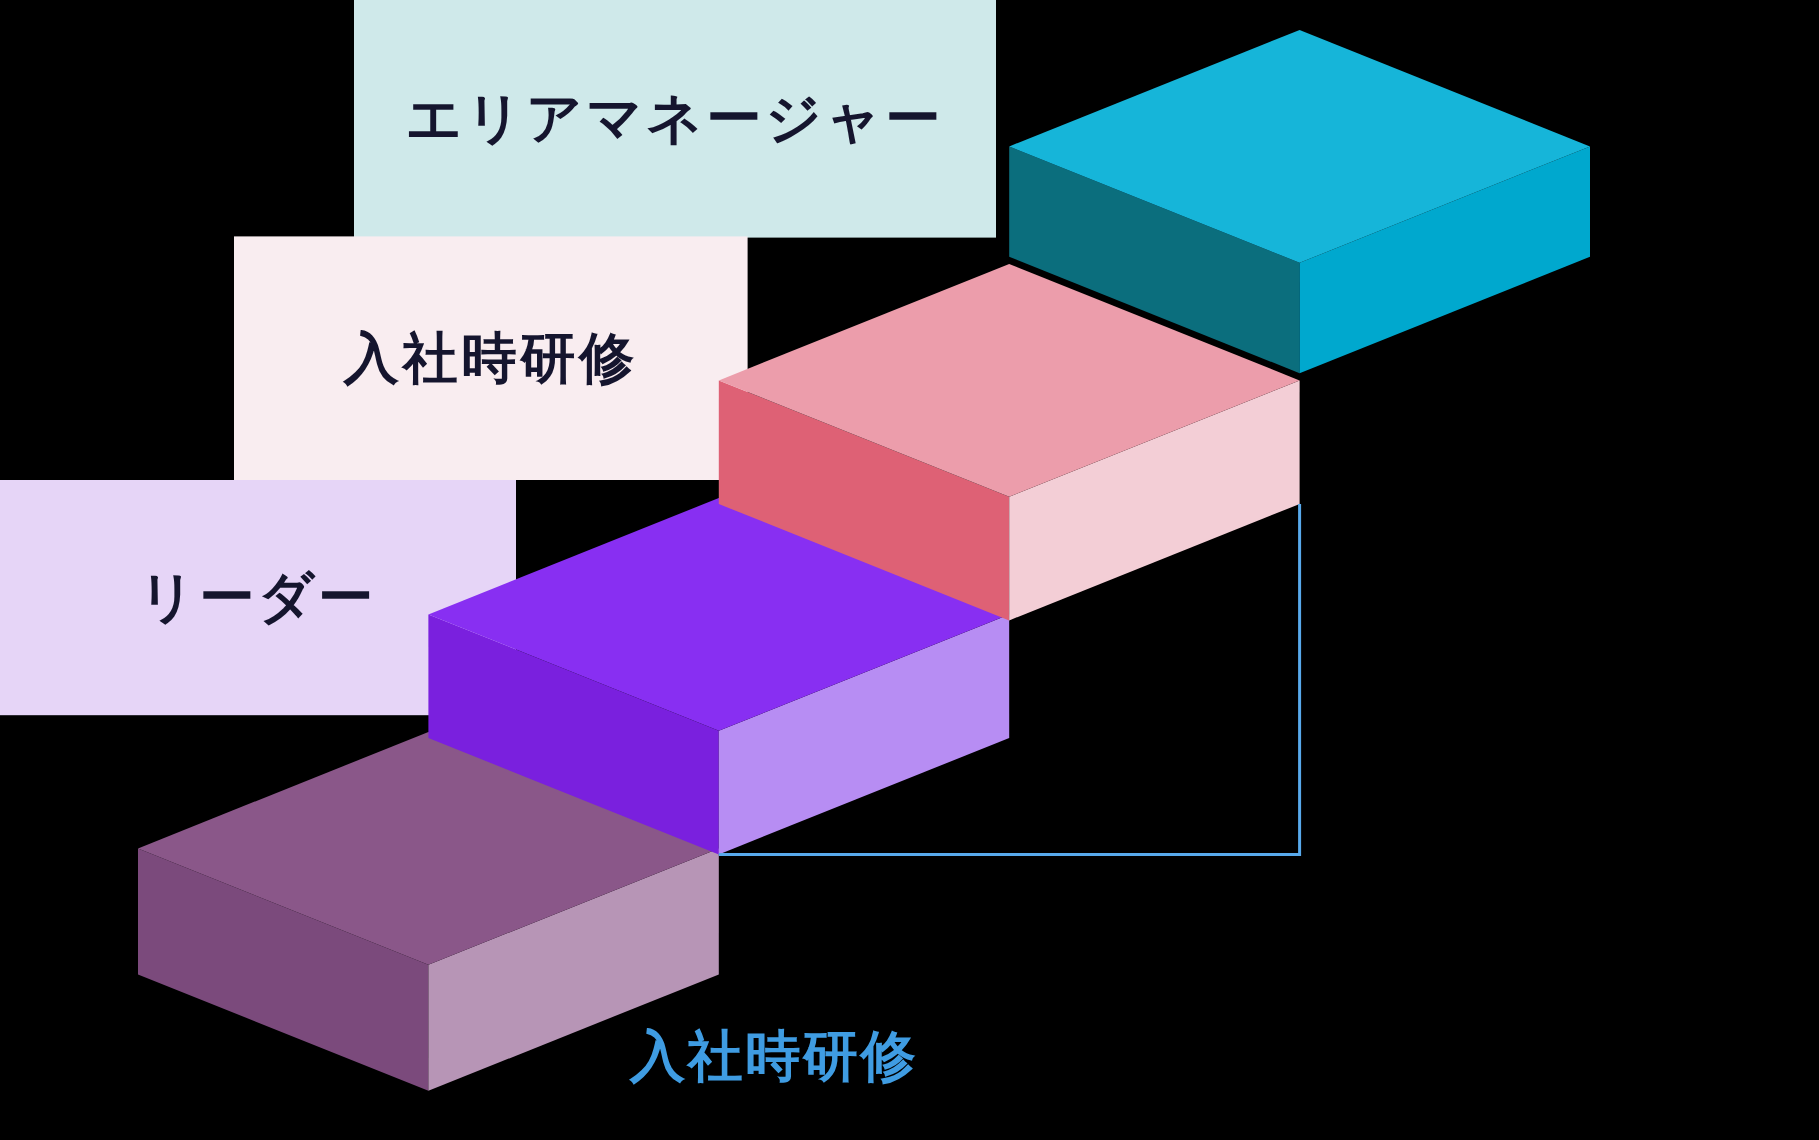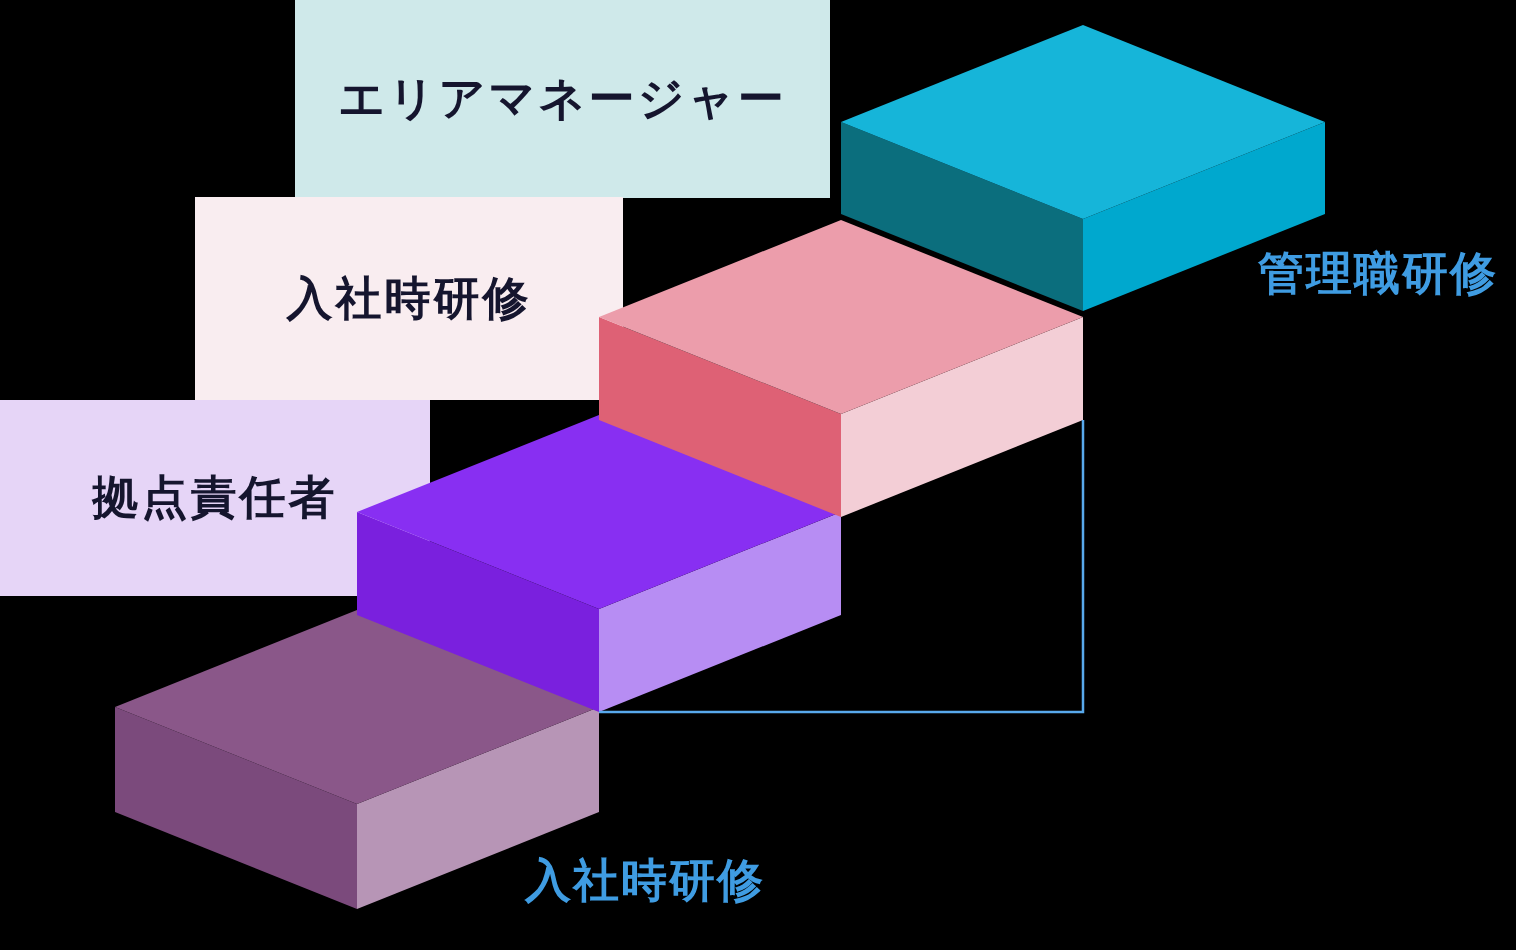--- a/index.html
+++ b/index.html
@@ -49,21 +49,21 @@
 
   <div class="banner banner-top" style="background: rgb(207, 233, 234);">
     <span class="role-label" style="color: rgb(21, 21, 46);">エリアマネージャー</span>
   </div>
 
   <div class="banner banner-mid" style="background: rgb(249, 237, 240);">
     <span class="role-label" style="color: rgb(21, 21, 46);">入社時研修</span>
   </div>
 
   <div class="banner banner-low" style="background: rgb(230, 213, 247);">
-    <span class="role-label" style="color: rgb(21, 21, 46);">拠点責任者</span>
+    <span class="role-label" style="color: rgb(21, 21, 46);">リーダー</span>
   </div>
 
   <svg class="steps-svg" viewBox="0 0 1516 950" xmlns="http://www.w3.org/2000/svg">
 
     <g>
       <polygon points="115,707 357,804 357,909 115,812" fill="#7b4a7c"></polygon>
       <polygon points="357,804 599,707 599,812 357,909" fill="#b795b6"></polygon>
       <polygon points="115,707 357,610 599,707 357,804" fill="#8a5789"></polygon>
     </g>
 
@@ -84,15 +84,14 @@
       <polygon points="1083,219 1325,122 1325,214 1083,311" fill="#00a8ce"></polygon>
       <polygon points="841,122 1083,25 1325,122 1083,219" fill="#16b5d9"></polygon>
     </g>
 
     <polyline fill="none" stroke-width="2.5" points="599,712 1083,712 1083,420" stroke="#58a9ec"></polyline>
   </svg>
 
   <div class="training-label training-onboarding" style="color: rgb(63, 156, 226);">入社時研修</div>
 
 
-  <div class="training-label training-executive" style="color: rgb(63, 156, 226);">管理職研修</div>
 
 </div>
 
 </body></html>

